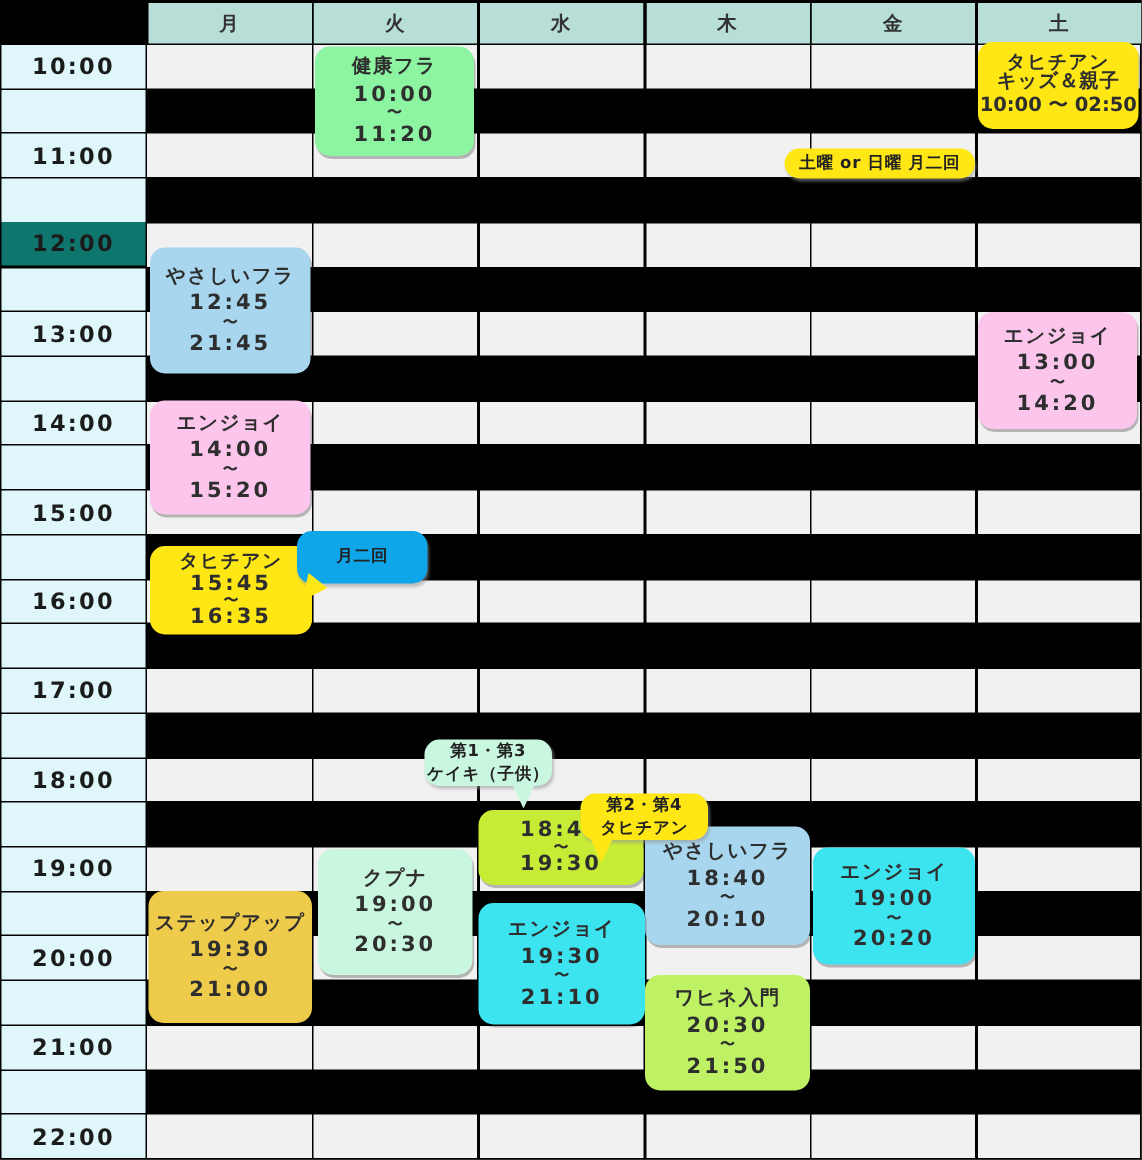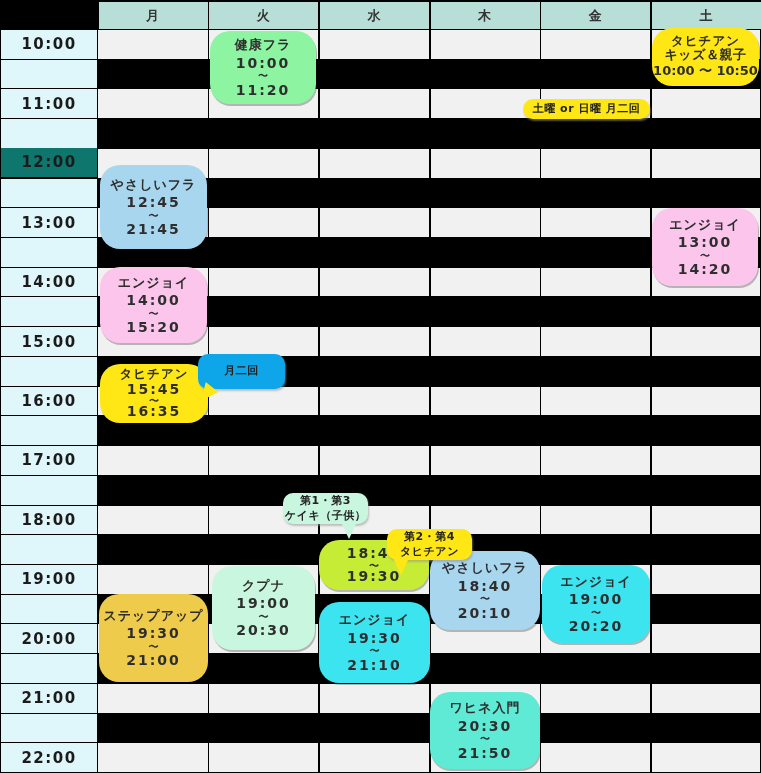--- a/index.html
+++ b/index.html
@@ -12,21 +12,21 @@
     position:absolute;top:2px;height:27px;display:flex;align-items:center;justify-content:center;
     font-size:13px;color:#333;letter-spacing:1px;
   }
   .time-cell{
     position:absolute;left:1px;width:96px;display:flex;align-items:center;justify-content:center;
     font-size:15px;letter-spacing:1.5px;color:#1b1b1b;
   }
   .stripe{position:absolute;z-index:0;}
   .vline{position:absolute;top:0;height:773px;width:1.5px;background:#000;z-index:2;}
   .evt{
-    position:absolute;z-index:5;border-radius:20px;display:flex;flex-direction:column;
+    position:absolute;z-index:5;border-radius:10px;display:flex;flex-direction:column;
     align-items:center;justify-content:center;color:#2e2e2e;text-align:center;
     box-shadow:1px 2px 0 rgba(0,0,0,0.25);padding:6px 0;
   }
   .ln-title{font-size:13px;line-height:1.35;letter-spacing:1px;}
   .ln-sub{font-size:13px;line-height:1.25;letter-spacing:0.5px;}
   .ln-time{font-size:14px;line-height:1.3;letter-spacing:2px;}
   .ln-time-inline{font-size:13px;line-height:1.3;letter-spacing:0;}
   .ln-tilde{font-size:10px;line-height:0.85;}
   .evt.compact .ln-title{font-size:12.5px;line-height:1.15;}
   .evt.compact .ln-sub{line-height:1.15;}
@@ -106,21 +106,21 @@
   <div id="events">
       <div class="evt" style="left: 210px; top: 31px; width: 106px; height: 73px; background: rgb(141, 244, 162);">
         <div class="ln-title">健康フラ</div>
         <div class="ln-time">10:00</div>
         <div class="ln-tilde">〜</div>
         <div class="ln-time">11:20</div>
       </div>
       <div class="evt compact" style="left: 652px; top: 28px; width: 107px; height: 58px; background: rgb(255, 231, 22);">
         <div class="ln-title">タヒチアン</div>
         <div class="ln-sub">キッズ＆親子</div>
-        <div class="ln-time-inline">10:00 〜 10:50</div>
+        <div class="ln-time-inline">10:00 〜 02:50</div>
       </div>
       <div class="evt" style="left: 100px; top: 165px; width: 107px; height: 84px; background: rgb(167, 214, 238);">
         <div class="ln-title">やさしいフラ</div>
         <div class="ln-time">12:45</div>
         <div class="ln-tilde">〜</div>
         <div class="ln-time">21:45</div>
       </div>
       <div class="evt" style="left: 652px; top: 208px; width: 106px; height: 78px; background: rgb(252, 198, 236);">
         <div class="ln-title">エンジョイ</div>
         <div class="ln-time">13:00</div>
@@ -167,21 +167,21 @@
         <div class="ln-time">19:30</div>
         <div class="ln-tilde">〜</div>
         <div class="ln-time">21:00</div>
       </div>
       <div class="evt" style="left: 319px; top: 602px; width: 111px; height: 81px; background: rgb(60, 228, 240);">
         <div class="ln-title">エンジョイ</div>
         <div class="ln-time">19:30</div>
         <div class="ln-tilde">〜</div>
         <div class="ln-time">21:10</div>
       </div>
-      <div class="evt" style="left: 430px; top: 692px; width: 110px; height: 77px; background: #5eead4;">
+      <div class="evt" style="left: 430px; top: 650px; width: 110px; height: 77px; background: #bef264;">
         <div class="ln-title">ワヒネ入門</div>
         <div class="ln-time">20:30</div>
         <div class="ln-tilde">〜</div>
         <div class="ln-time">21:50</div>
       </div>
     </div>
   <div id="bubbles">
       <div class="bubble" style="left: 523px; top: 67px; width: 127px; height: 20px; background: rgb(255, 231, 22); margin-top: 32px;">
         <div class="ln-note">土曜 or 日曜 月二回</div>
       </div>

